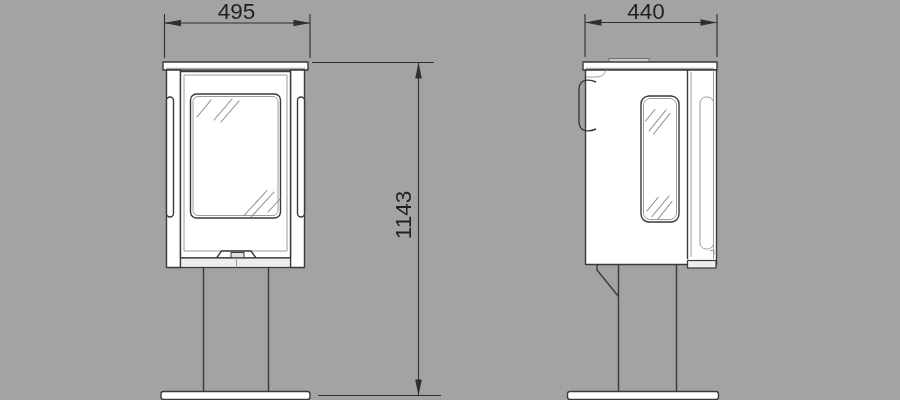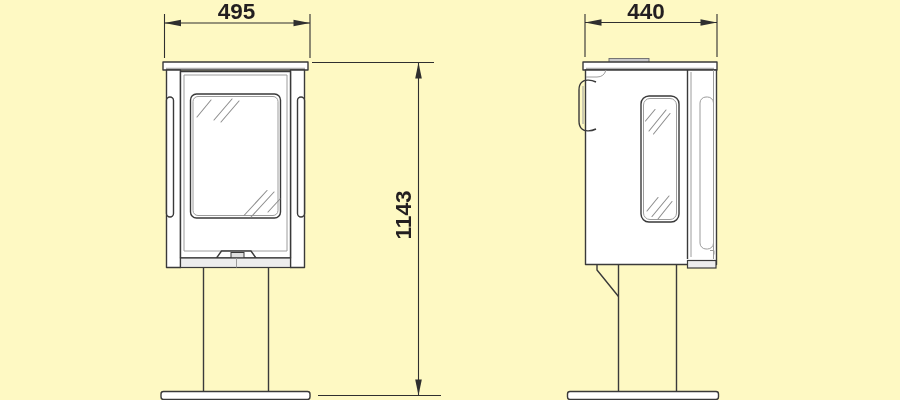--- a/index.html
+++ b/index.html
@@ -1,17 +1,17 @@
 <!DOCTYPE html>
 <html><head>
 <meta charset="utf-8">
 <style>
   html,body{margin:0;padding:0;background:#ffffff;}
-  .canvas{position:relative;width:900px;height:400px;background:#fef9c3;overflow:hidden;
-          font-family:"Liberation Sans", sans-serif;font-weight:bold;}
+  .canvas{position:relative;width:900px;height:400px;background:#a3a3a3;overflow:hidden;
+          font-family:"Liberation Sans", sans-serif;}
   svg{display:block;}
   
   .s1 {stroke:#3a3a3a;stroke-width:1.4;fill:none;stroke-linejoin:round;}
   .s1f{stroke:#3a3a3a;stroke-width:1.4;fill:#ffffff;stroke-linejoin:round;}
   .s2 {stroke:#9c9c9c;stroke-width:1;fill:none;stroke-linejoin:round;}
   .dim{stroke:#2f2f2f;stroke-width:1.1;fill:none;}
   .arr{fill:#2f2f2f;stroke:none;}
   .txt{font-family:"Liberation Sans", sans-serif;font-size:22.5px;fill:#231f20;}
   .fillL{fill:#ededed;stroke:#3a3a3a;stroke-width:1.2;}
   .vent{fill:#c9c9c9;stroke:#6a6a6a;stroke-width:0.9;}

